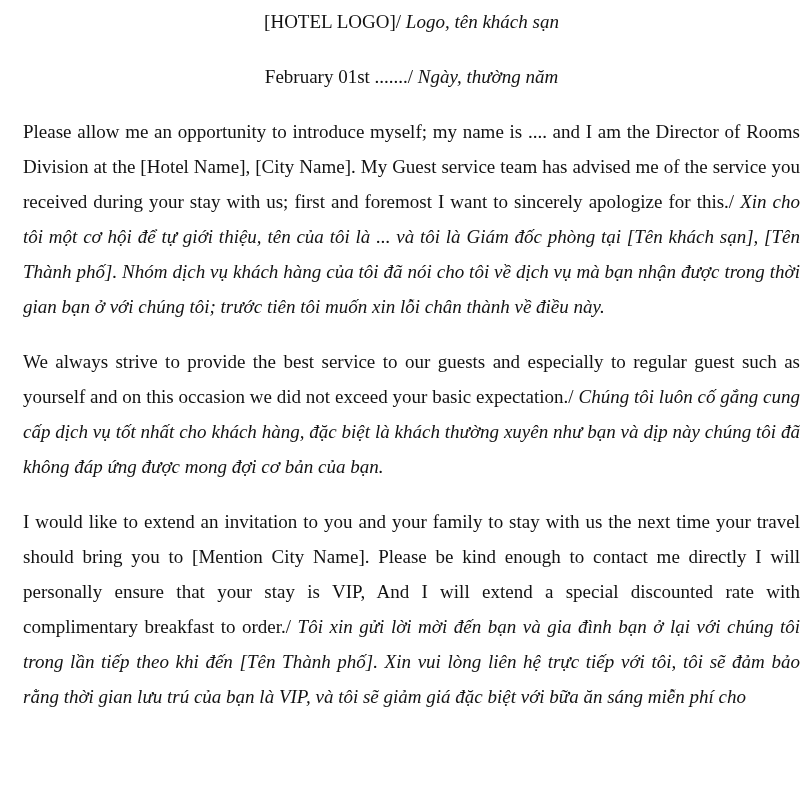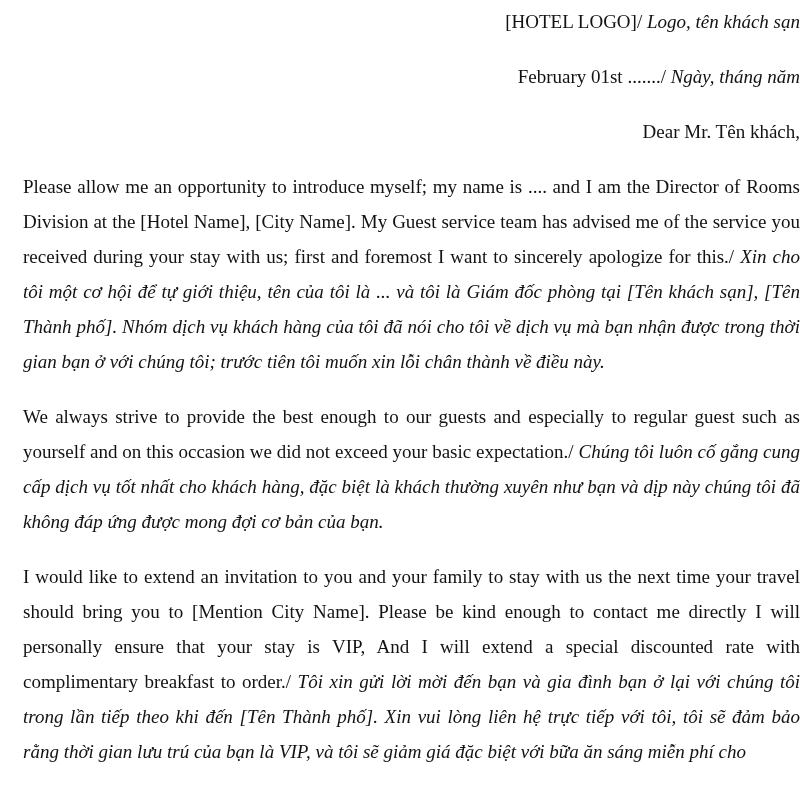--- a/index.html
+++ b/index.html
@@ -19,36 +19,35 @@
     width: 808px;
     padding: 4px 8px 0 23px;
   }
   .page p {
     margin: 0 0 20px 0;
     font-size: 19px;
     line-height: 35px;
     text-align: justify;
   }
   .page p.header-line {
-    text-align: right;
+    text-align: center;
   }
   .vi {
     font-style: italic;
   }
 </style>
 </head>
 <body>
 
 <div class="page">
 
   <p class="header-line"><span>[HOTEL LOGO]/</span><span class="vi"> Logo, tên khách sạn</span></p>
 
-  <p class="header-line"><span>February 01st ......./</span><span class="vi"> Ngày, tháng năm</span></p>
+  <p class="header-line"><span>February 01st ......./</span><span class="vi"> Ngày, thường năm</span></p>
 
-  <p class="header-line"><span>Dear Mr. Tên khách,</span></p>
 
   <p><span>Please allow me an opportunity to introduce myself; my name is .... and I am the Director of Rooms Division at the [Hotel Name], [City Name]. My Guest service team has advised me of the service you received during your stay with us; first and foremost I want to sincerely apologize for this./</span><span class="vi"> Xin cho tôi một cơ hội để tự giới thiệu, tên của tôi là ... và tôi là Giám đốc phòng tại [Tên khách sạn], [Tên Thành phố]. Nhóm dịch vụ khách hàng của tôi đã nói cho tôi về dịch vụ mà bạn nhận được trong thời gian bạn ở với chúng tôi; trước tiên tôi muốn xin lỗi chân thành về điều này.</span></p>
 
-  <p><span>We always strive to provide the best enough to our guests and especially to regular guest such as yourself and on this occasion we did not exceed your basic expectation./</span><span class="vi"> Chúng tôi luôn cố gắng cung cấp dịch vụ tốt nhất cho khách hàng, đặc biệt là khách thường xuyên như bạn và dịp này chúng tôi đã không đáp ứng được mong đợi cơ bản của bạn.</span></p>
+  <p><span>We always strive to provide the best service to our guests and especially to regular guest such as yourself and on this occasion we did not exceed your basic expectation./</span><span class="vi"> Chúng tôi luôn cố gắng cung cấp dịch vụ tốt nhất cho khách hàng, đặc biệt là khách thường xuyên như bạn và dịp này chúng tôi đã không đáp ứng được mong đợi cơ bản của bạn.</span></p>
 
   <p><span>I would like to extend an invitation to you and your family to stay with us the next time your travel should bring you to [Mention City Name]. Please be kind enough to contact me directly I will personally ensure that your stay is VIP, And I will extend a special discounted rate with complimentary breakfast to order./</span><span class="vi"> Tôi xin gửi lời mời đến bạn và gia đình bạn ở lại với chúng tôi trong lần tiếp theo khi đến [Tên Thành phố]. Xin vui lòng liên hệ trực tiếp với tôi, tôi sẽ đảm bảo rằng thời gian lưu trú của bạn là VIP, và tôi sẽ giảm giá đặc biệt với bữa ăn sáng miễn phí cho</span></p>
 
 </div>
 
 </body></html>

